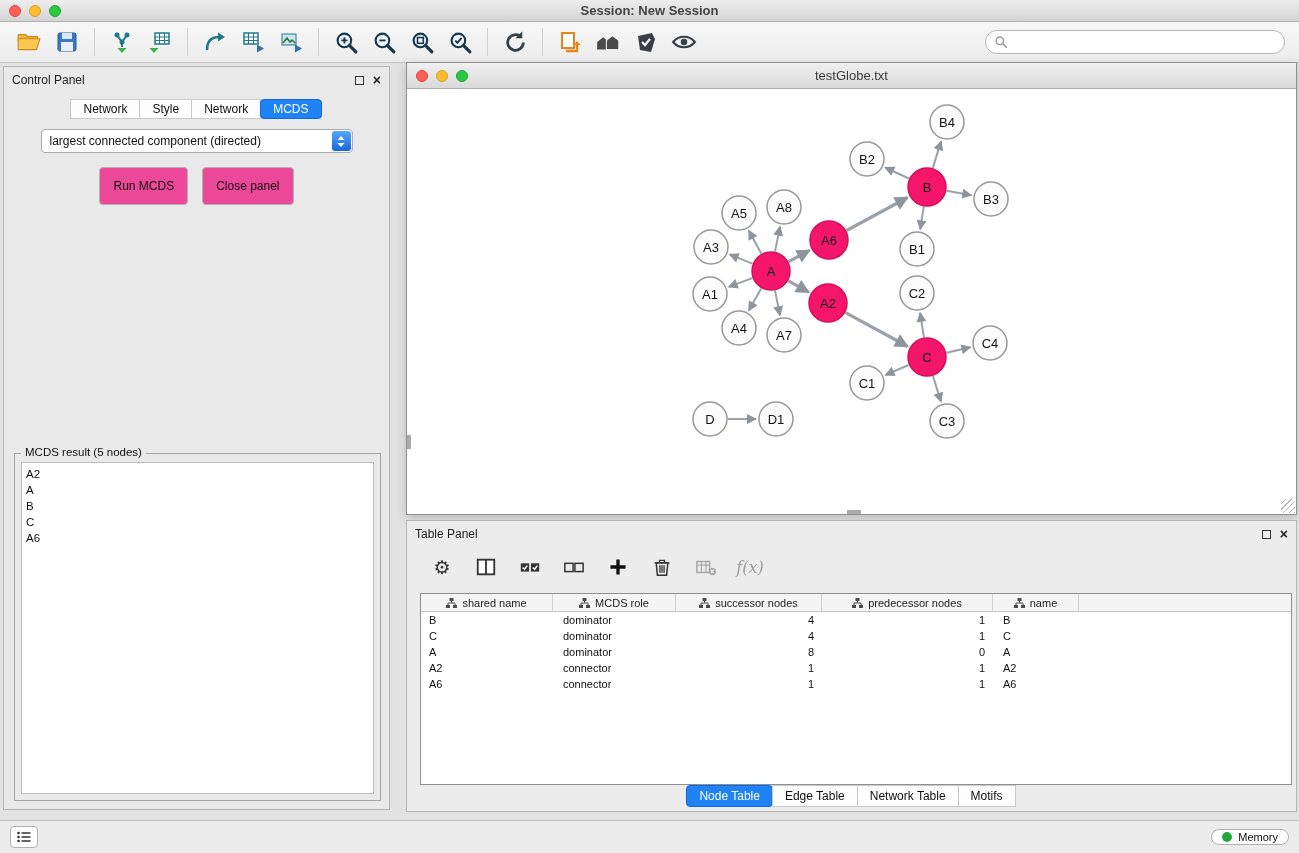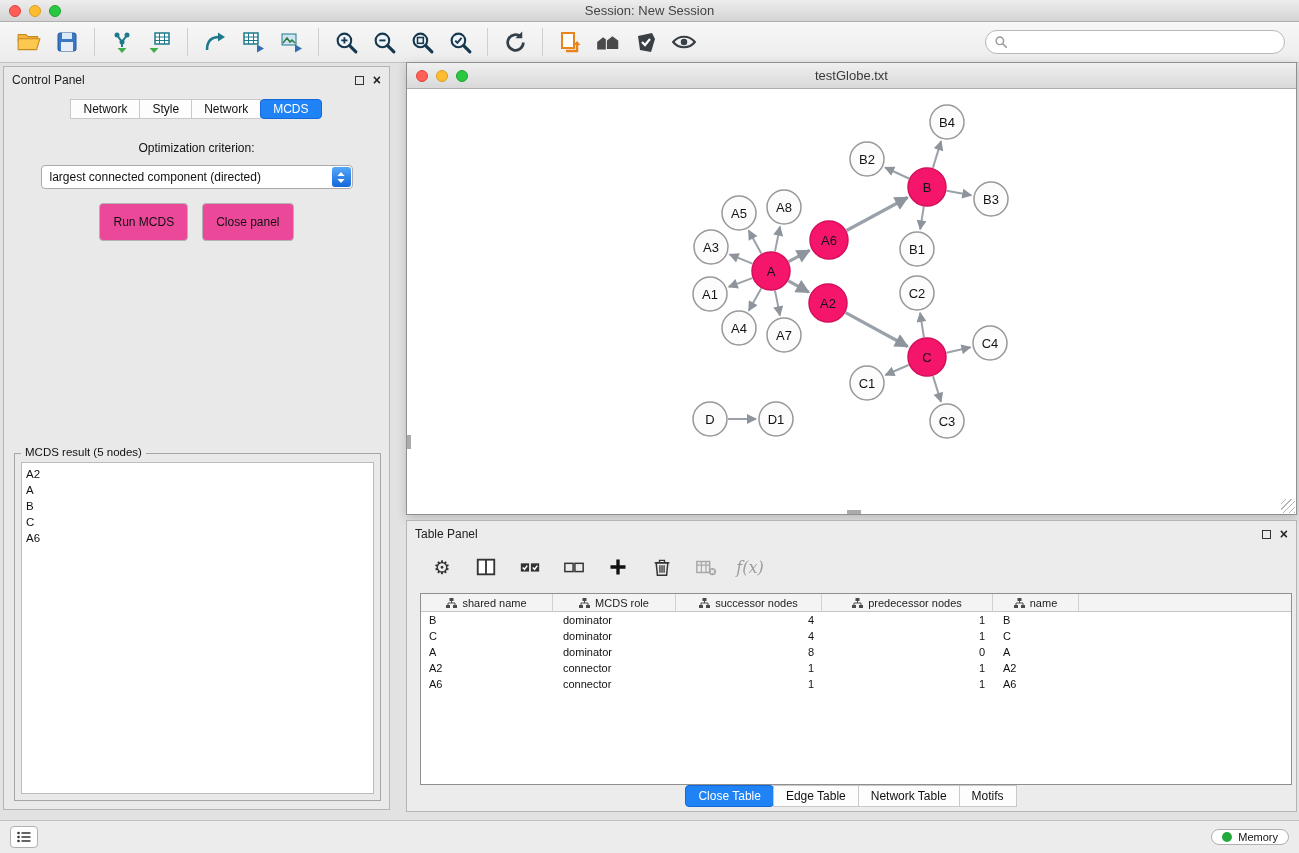--- a/index.html
+++ b/index.html
@@ -3,21 +3,21 @@
 <meta charset="utf-8">
 <style>
   * { margin:0; padding:0; box-sizing:border-box; }
   html,body { width:1299px; height:853px; overflow:hidden;
     font-family:"Liberation Sans", sans-serif; }
   .app { position:relative; width:1299px; height:853px; background:#e2e2e2; }
 
   
   .titlebar { position:absolute; left:0; top:0; width:100%; height:22px;
     background:linear-gradient(#ededed,#d4d4d4); border-bottom:1px solid #b0b0b0;
-    display:flex; align-items:center; }
+    display:flex; align-items:center;font-weight:bold; }
   .traffic { display:flex; gap:8px; margin-left:9px; }
   .tl { width:12px; height:12px; border-radius:50%; display:inline-block; }
   .tl.red { background:#ff5f57; border:1px solid #e0443e; }
   .tl.yellow { background:#febc2e; border:1px solid #d89e24; }
   .tl.green { background:#28c840; border:1px solid #1fa532; }
   .win-title { position:absolute; left:0; right:0; text-align:center; font-size:13px; color:#444; }
 
   
   .toolbar { position:absolute; left:0; top:22px; width:100%; height:41px;
     background:linear-gradient(#f7f7f7,#ececec); border-bottom:1px solid #c2c2c2;
@@ -256,21 +256,20 @@
         <span class="float-icon"></span>
         <span class="close-x">×</span>
       </span>
     </div>
     <div class="cp-tabs">
       <div class="cp-tab">Network</div>
       <div class="cp-tab">Style</div>
       <div class="cp-tab">Network</div>
       <div class="cp-tab active">MCDS</div>
     </div>
-    <div class="opt-label">Optimization criterion:</div>
     <div class="combo">
       <span>largest connected component (directed)</span>
       <span class="combo-stepper">
         <svg width="10" height="13" viewBox="0 0 10 13">
             <path d="M5 1 L8.6 5 H1.4 Z" fill="#fff"></path>
             <path d="M5 12 L1.4 8 H8.6 Z" fill="#fff"></path>
           </svg>
       </span>
     </div>
     <div class="cp-buttons">
@@ -554,21 +553,21 @@
       <div class="trow">
         <div class="td c0">A6</div>
         <div class="td c1">connector</div>
         <div class="td c2 num">1</div>
         <div class="td c3 num">1</div>
         <div class="td c4">A6</div>
       </div>
     </div>
 
     <div class="table-tabs">
-      <div class="ttab active">Close Table</div>
+      <div class="ttab active">Node Table</div>
       <div class="ttab">Edge Table</div>
       <div class="ttab">Network Table</div>
       <div class="ttab">Motifs</div>
     </div>
   </div>
 
   <div class="statusbar">
     <div class="status-left-btn">
       <svg width="14" height="12" viewBox="0 0 14 12">
           <circle cx="1.5" cy="2" r="1.3" fill="#333"></circle>

